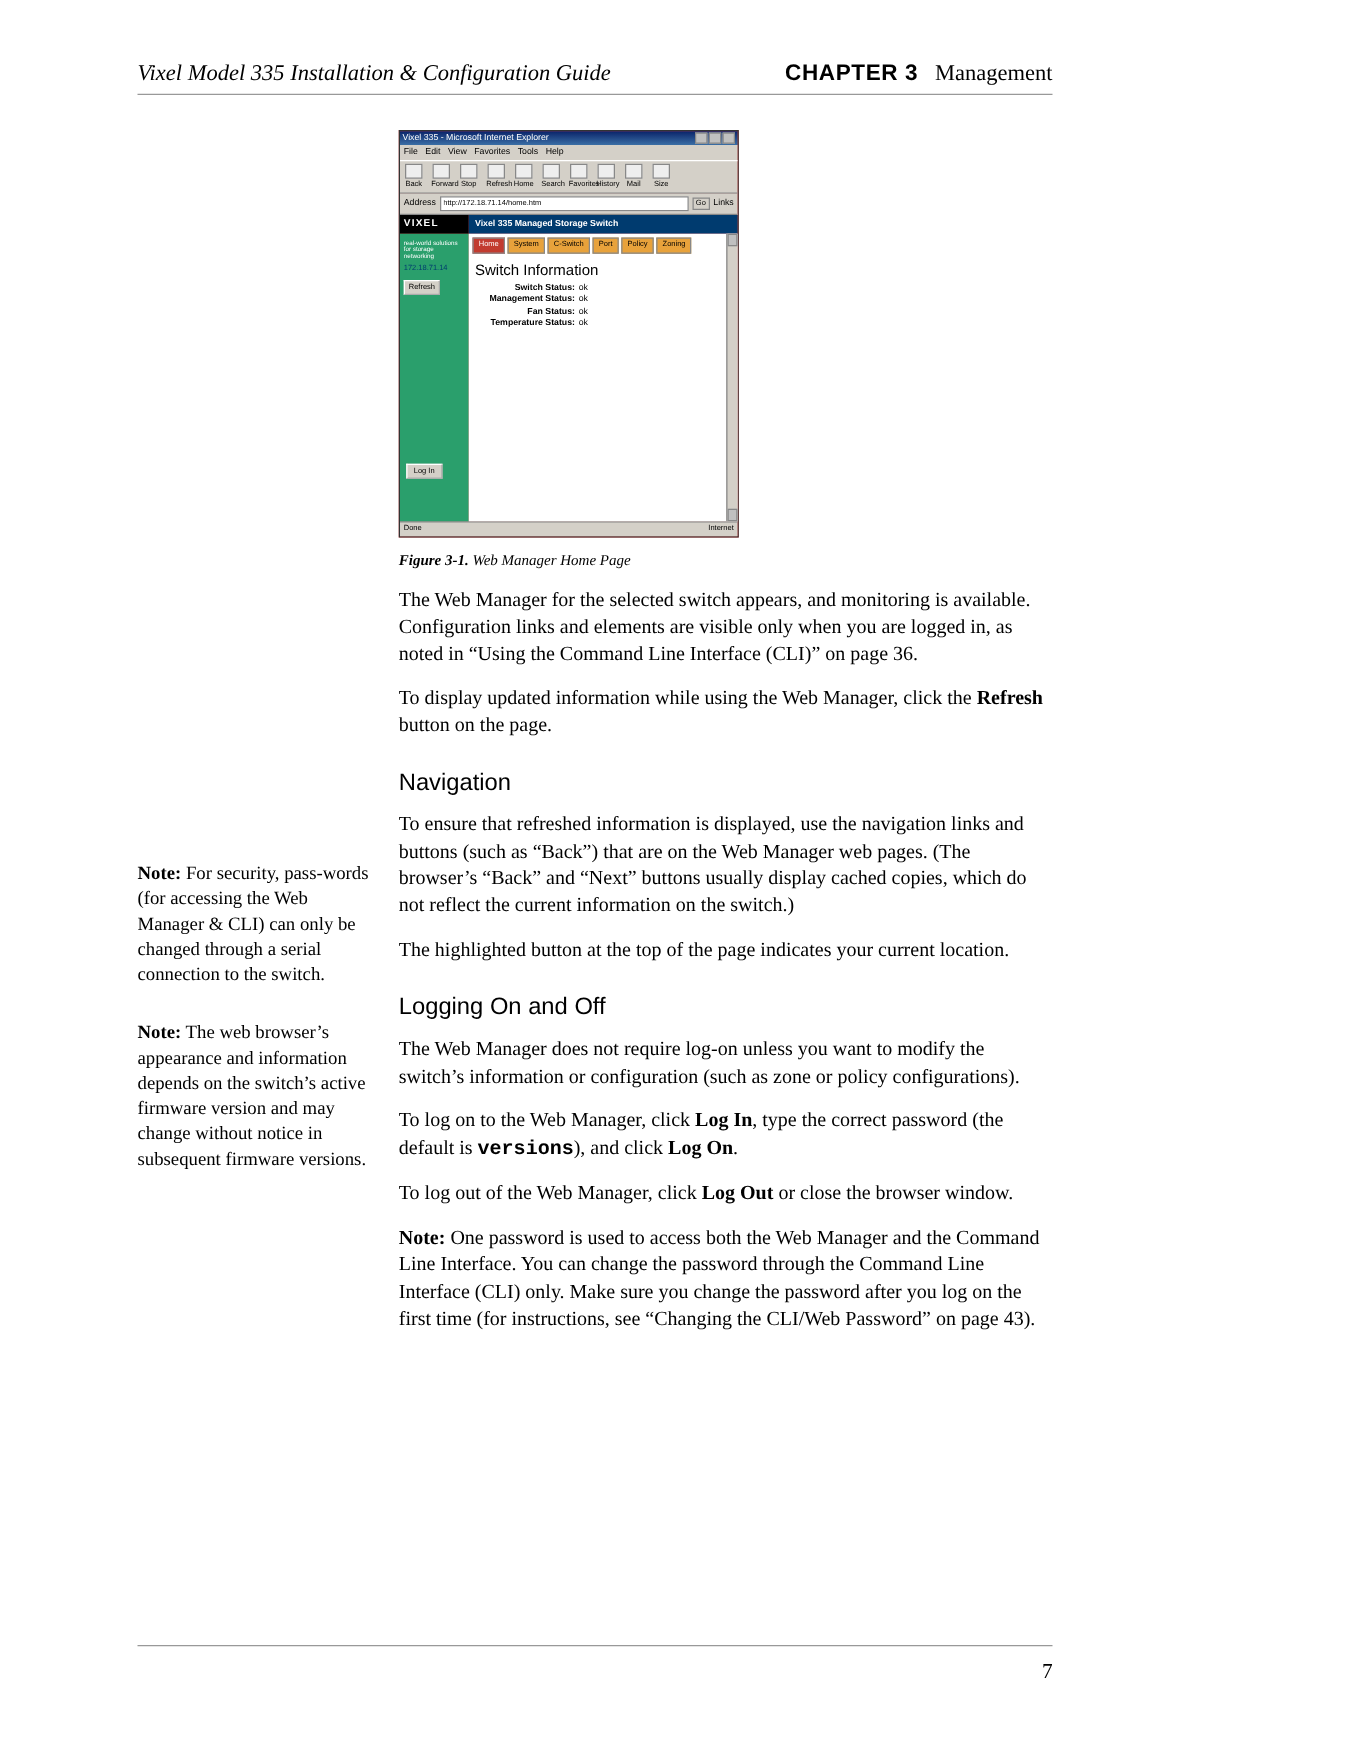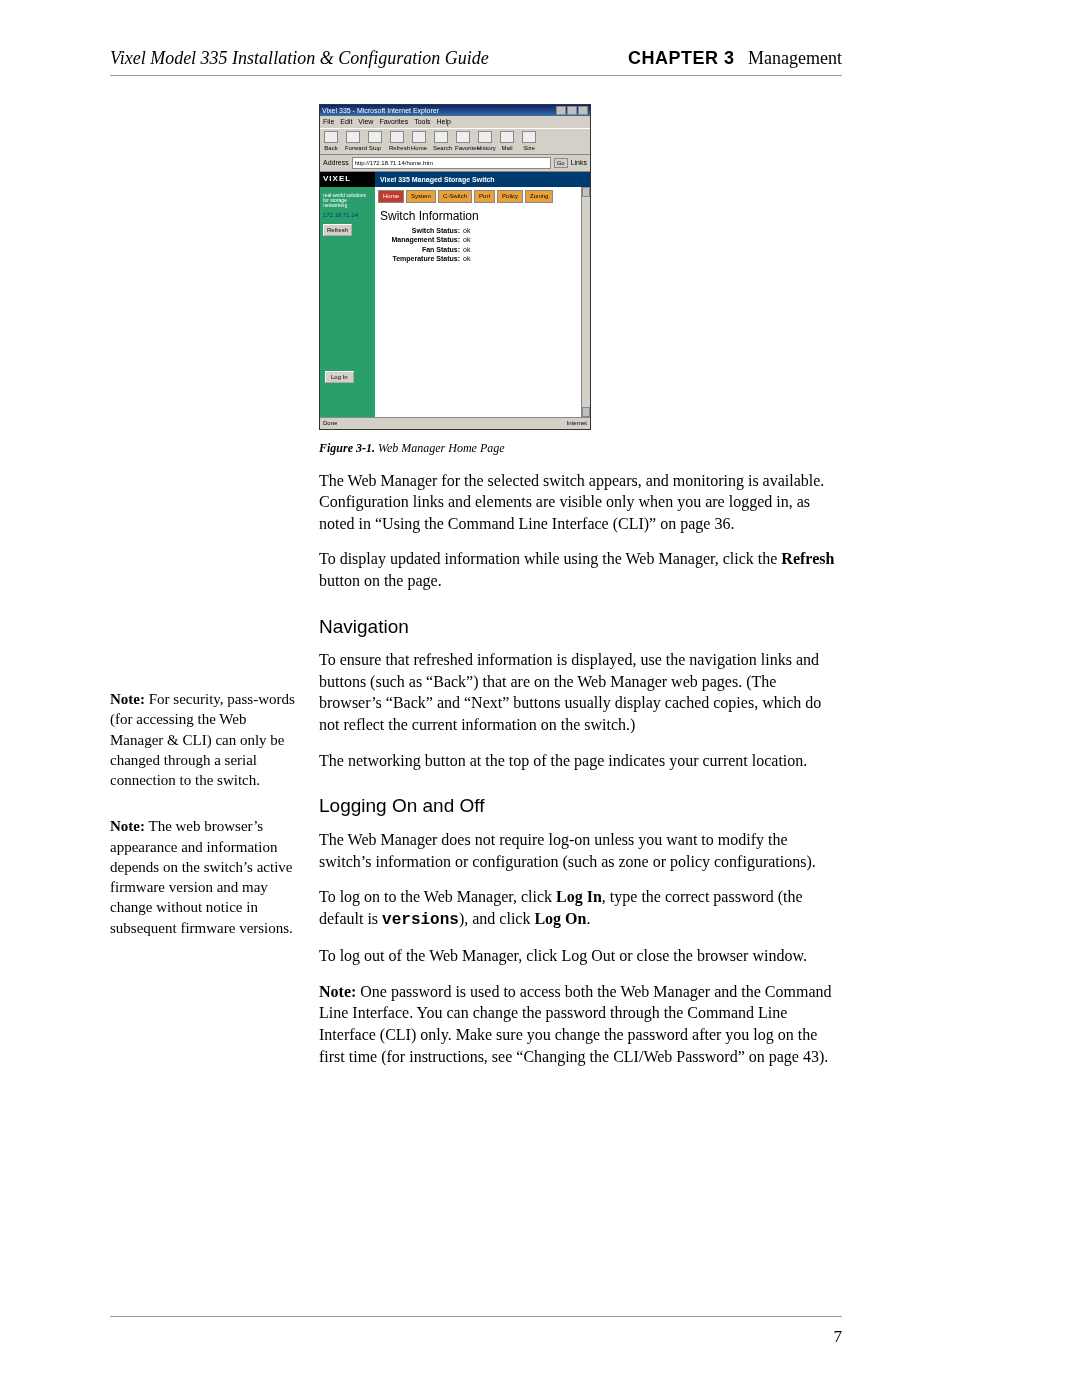--- a/index.html
+++ b/index.html
@@ -416,32 +416,32 @@
 
       <p class="para">The Web Manager for the selected switch appears, and monitoring is available. Configuration links and elements are visible only when you are logged in, as noted in “Using the Command Line Interface (CLI)” on page 36.</p>
 
       <p class="para">
         <span>To display updated information while using the Web Manager, click the </span><span class="bold" style="font-weight:bold">Refresh</span><span> button on the page.</span>
       </p>
 
       <div class="h2">Navigation</div>
 
       <p class="para">To ensure that refreshed information is displayed, use the navigation links and buttons (such as “Back”) that are on the Web Manager web pages. (The browser’s “Back” and “Next” buttons usually display cached copies, which do not reflect the current information on the switch.)</p>
-      <p class="para">The networking button at the top of the page indicates your current location.</p>
+      <p class="para">The highlighted button at the top of the page indicates your current location.</p>
 
       <div class="h2">Logging On and Off</div>
 
       <p class="para">The Web Manager does not require log-on unless you want to modify the switch’s information or configuration (such as zone or policy configurations).</p>
 
       <p class="para">
         <span>To log on to the Web Manager, click </span><span style="font-weight:bold">Log In</span><span>, type the correct password (the default is </span><span class="mono">versions</span><span>), and click </span><span style="font-weight:bold">Log On</span><span>.</span>
       </p>
 
       <p class="para">
-        <span>To log out of the Web Manager, click </span><span style="font-weight:normal">Log Out</span><span> or close the browser window.</span>
+        <span>To log out of the Web Manager, click </span><span style="font-weight:bold">Log Out</span><span> or close the browser window.</span>
       </p>
 
       <p class="para">
         <span style="font-weight:bold">Note:</span><span> One password is used to access both the Web Manager and the Command Line Interface. You can change the password through the Command Line Interface (CLI) only. Make sure you change the password after you log on the first time (for instructions, see “Changing the CLI/Web Password” on page 43).</span>
       </p>
     </div>
   </div>
 
   <div class="footer-rule"></div>
   <div class="page-num">7</div>

